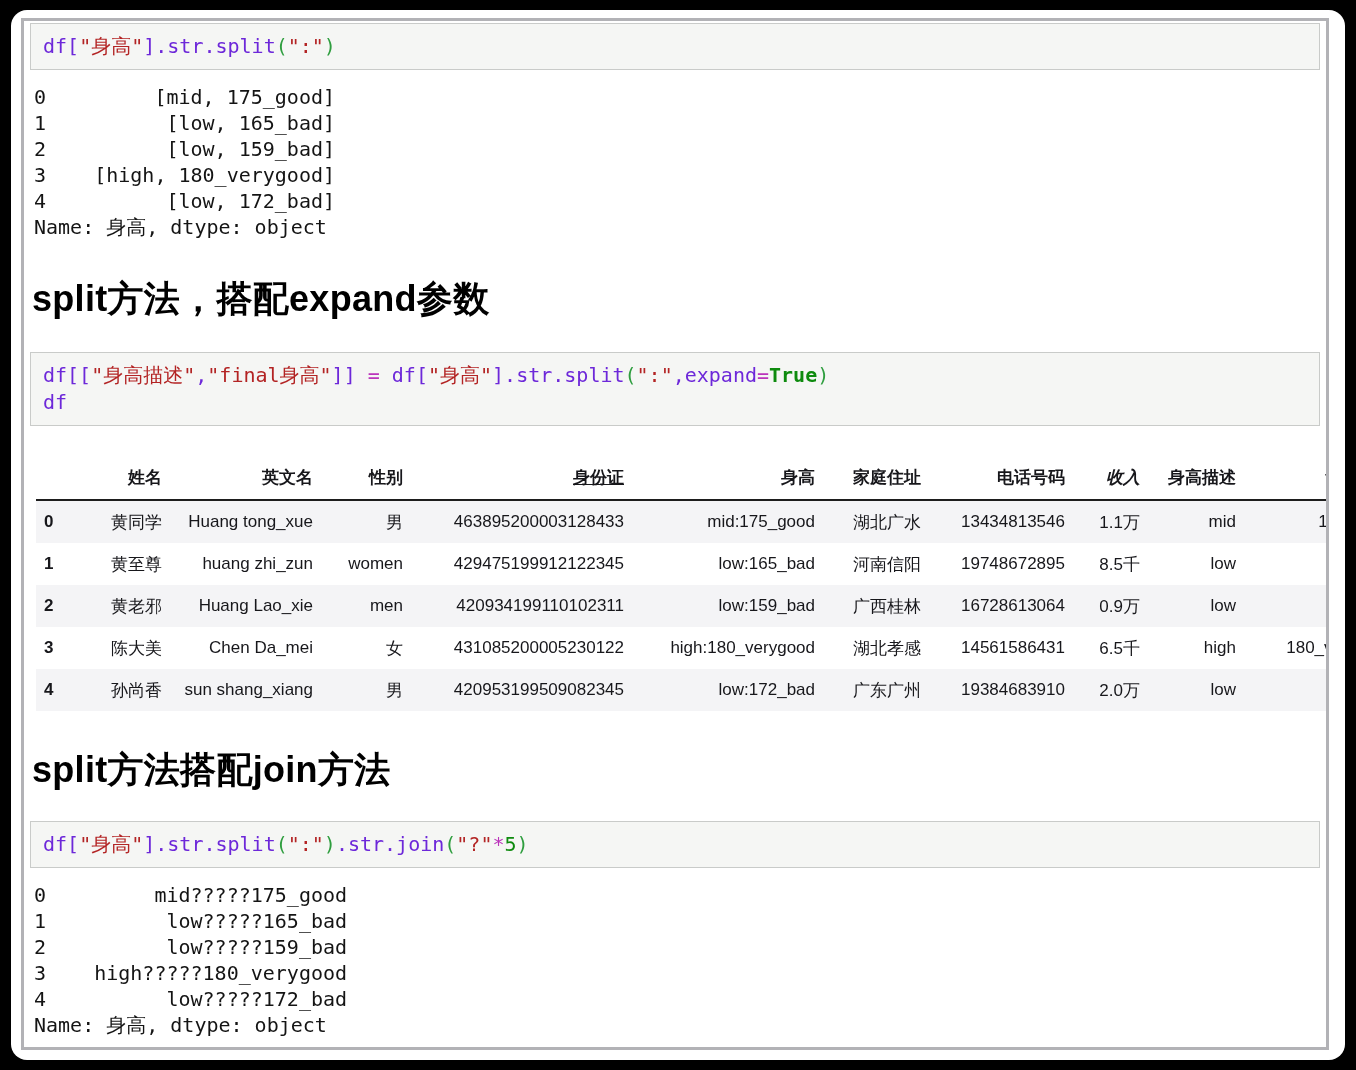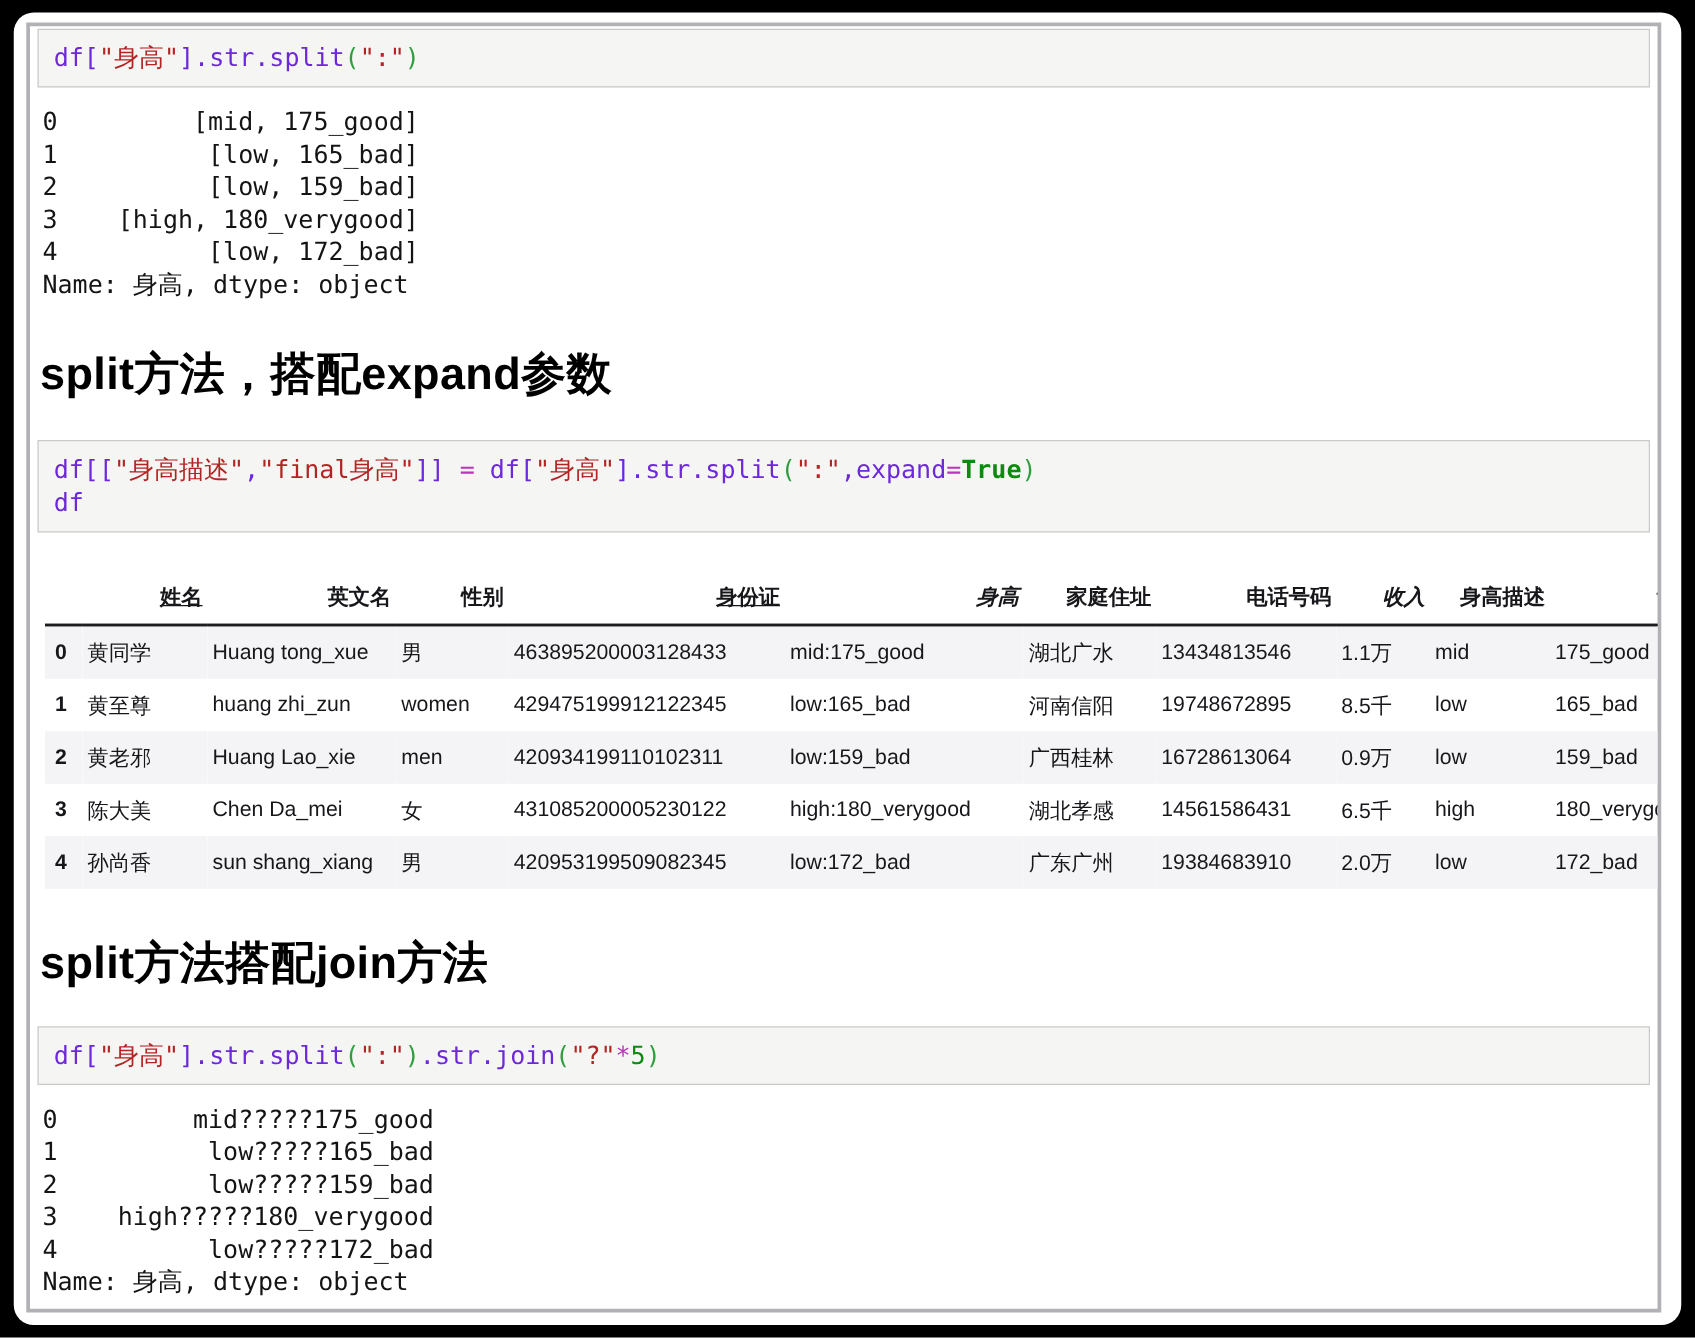--- a/index.html
+++ b/index.html
@@ -46,29 +46,29 @@
     width:1284px;margin:30px 0 0 6px;
     font-size:17px;color:#17171b;
   }
   table.dataframe thead th{
     font-weight:bold;text-align:right;
     padding:10px 4px;border-bottom:2px solid #1d1d1d;
     white-space:nowrap;overflow:hidden;
   }
   table.dataframe tbody th,
   table.dataframe tbody td{
-    text-align:left;padding:0 4px;height:42px;white-space:nowrap;overflow:hidden;
+    text-align:right;padding:0 4px;height:42px;white-space:nowrap;overflow:hidden;
   }
   table.dataframe tbody th{font-weight:bold;text-align:left;padding-left:8px;}
   table.dataframe thead th:first-child{width:22px;}
-  table.dataframe thead th:nth-child(2){width:92px;text-decoration:underline;}
+  table.dataframe thead th:nth-child(2){width:92px;}
   table.dataframe thead th:nth-child(3){width:143px;}
   table.dataframe thead th:nth-child(4){width:82px;}
   table.dataframe thead th:nth-child(5){width:213px;text-decoration:underline;}
-  table.dataframe thead th:nth-child(6){width:183px;font-style:italic;}
+  table.dataframe thead th:nth-child(6){width:183px;}
   table.dataframe thead th:nth-child(7){width:98px;}
   table.dataframe thead th:nth-child(8){width:136px;}
   table.dataframe thead th:nth-child(9){width:67px;font-style:italic;}
   table.dataframe thead th:nth-child(10){width:88px;}
   table.dataframe thead th:nth-child(11){width:150px;}
   table.dataframe tbody tr:nth-child(odd){background:#f4f4f6;}
 </style>
 </head>
 <body>
 

